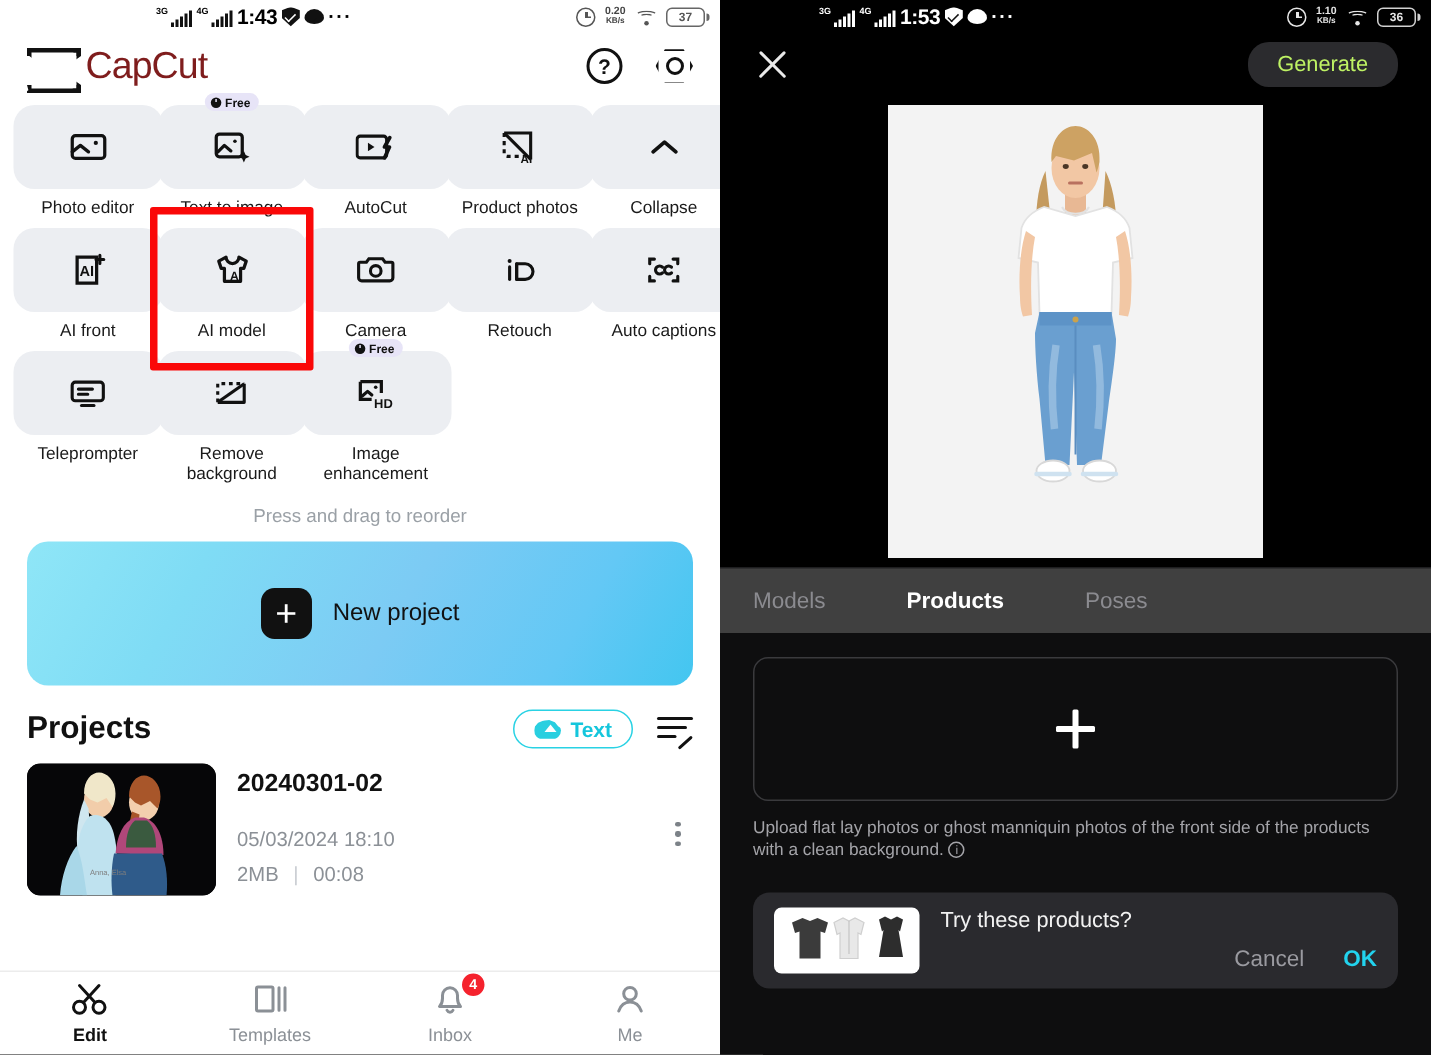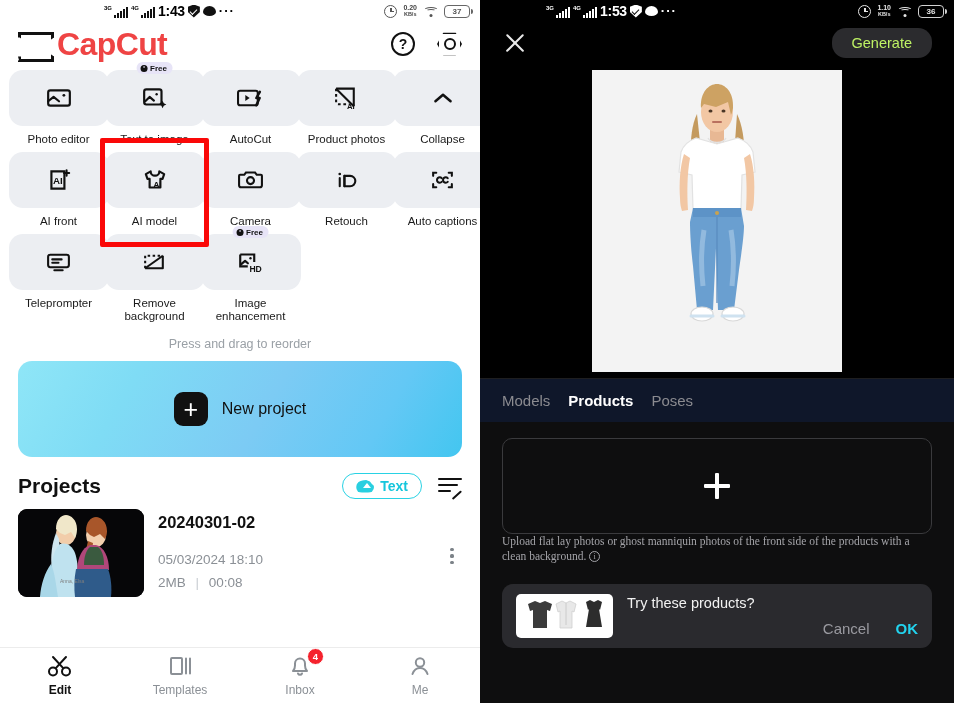--- a/index.html
+++ b/index.html
@@ -60,21 +60,21 @@
   
   .appbar { height: 44px; display:flex; align-items:center; padding: 0 18px; }
   .logo-wrap { display:flex; align-items:center; gap:9px; }
   .logo-mark { width:30px;height:24px; position:relative;}
   .logo-mark::before, .logo-mark::after{
     content:""; position:absolute; left:0; top:0; width:30px; height:24px;
     border:3.4px solid #111;
   }
   .logo-mark::before{ clip-path: polygon(0 0,100% 0,100% 18%,0 18%, 0 0, 4% 0, 100% 82%, 100% 100%, 96% 100%, 0 14%);}
   .logo-mark::after { clip-path: polygon(0 82%,100% 82%,100% 100%,0 100%, 0 96%, 96% 0, 100% 0, 100% 18%, 4% 100%);}
-  .logo-text { font-size: 32px; font-weight: 700; letter-spacing:-.6px; color:#ef4444; }
+  .logo-text { font-size: 25px; font-weight: 400; letter-spacing:-.6px; color:#7f1d1d; }
   .appbar-actions { margin-left:auto; display:flex; align-items:center; gap:22px; }
   .circle-q { width:24px;height:24px;border:2.2px solid #111;border-radius:50%;
     display:flex;align-items:center;justify-content:center;font-size:14px;font-weight:bold;color:#111;}
   .hexgear { width:25px;height:25px;position:relative;display:flex;align-items:center;justify-content:center;}
   .hexgear::before{content:"";position:absolute;inset:0;border:2.4px solid #111;
     clip-path: polygon(25% 5%,75% 5%,100% 50%,75% 95%,25% 95%,0 50%);}
   .hexgear::after{content:"";width:8px;height:8px;border:2.3px solid #111;border-radius:50%;}
 
   
   .tools { padding: 4px 16px 0 16px; }
@@ -167,31 +167,31 @@
   .x-close { width:26px; height:26px; position:relative; }
   .x-close i { position:absolute; left:1px; top:12px; width:24px; height:2.2px; background:#e9e9e9; border-radius:2px;}
   .x-close i:nth-child(1){ transform: rotate(45deg); }
   .x-close i:nth-child(2){ transform: rotate(-45deg); }
   .gen-btn { margin-left:auto; background:#2b2b2e; color:#bef264; font-size:14.5px;
     padding:7px 20px; border-radius:14px; }
 
   .preview-wrap { height:314px; display:flex; align-items:center; justify-content:center; }
   .preview { width:250px; height:302px; background:#f2f2f2; position:relative; overflow:hidden; }
 
-  .r-tabs { height:44px; background:#0f172a; display:flex; align-items:center; padding:0 22px; gap:18px; border-top:1px solid #1e1e20;}
+  .r-tabs { height:44px; background:#404040; display:flex; align-items:center; padding:0 22px; gap:54px; border-top:1px solid #1e1e20;}
   .r-tab { font-size:15px; color:#8b8b90; }
   .r-tab.active { color:#fff; font-weight:bold; }
 
   .r-body { background:#0e0e0f; height:calc(703px - 22px - 42px - 314px - 44px); padding: 16px 22px 0 22px;}
   .upload-box { height:96px; border:1px solid #3a3a3d; border-radius:10px; display:flex; align-items:center; justify-content:center;}
   .upload-plus { width:26px;height:26px;position:relative;}
   .upload-plus i{position:absolute;background:#fff;border-radius:1px;}
   .upload-plus i:nth-child(1){left:0;top:11px;width:26px;height:4px;}
   .upload-plus i:nth-child(2){top:0;left:11px;height:26px;width:4px;}
-  .upload-hint { font-size:11.5px; line-height:15px; color:#a4a4a9;font-family:Liberation Serif, serif; }
+  .upload-hint { margin-top:11px; font-size:11.5px; line-height:15px; color:#a4a4a9; }
   .info-i { display:inline-block; width:11px;height:11px;border:1px solid #a4a4a9;border-radius:50%;
     font-size:8px; line-height:9px; text-align:center; color:#a4a4a9; vertical-align:1px;}
 
   .suggest { margin-top:20px; background:#2a2a2e; border-radius:11px; padding:10px 14px;
     display:flex; align-items:center; gap:14px; }
   .sug-thumb { width:97px; height:44px; background:#fff; border-radius:5px; display:flex;
     align-items:center; justify-content:center; gap:3px; flex:0 0 auto; }
   .sug-right { flex:1 1 auto; }
   .sug-title { font-size:14.5px; color:#f2f2f2; }
   .sug-actions { display:flex; justify-content:flex-end; align-items:center; gap:26px; margin-top:9px; }

